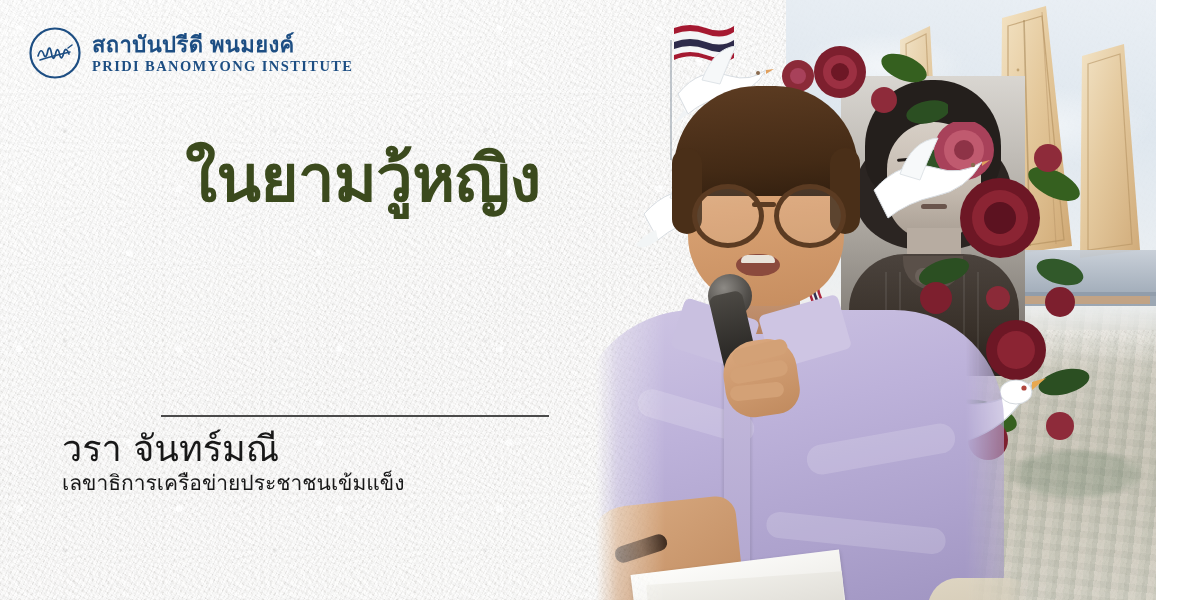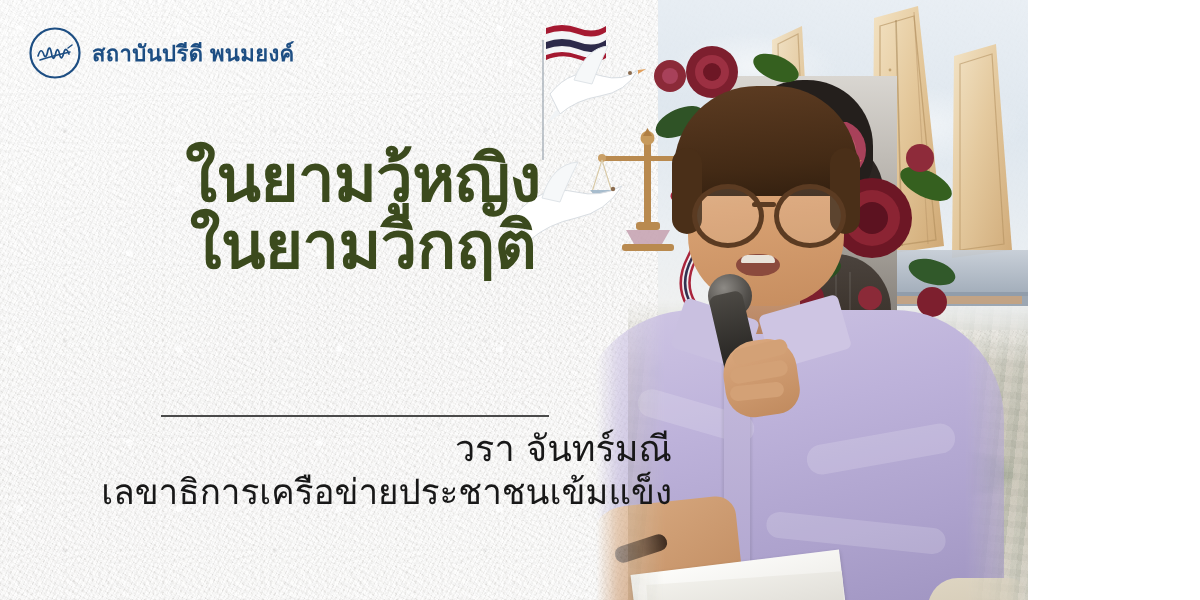--- a/index.html
+++ b/index.html
@@ -3,21 +3,21 @@
 <meta charset="utf-8">
 <title>Pridi Banomyong Institute Banner</title>
 <style>
   html,body{margin:0;padding:0;}
   body{
     width:1200px;height:600px;overflow:hidden;
     font-family:"Liberation Sans","DejaVu Sans",sans-serif;
     background:#ffffff;
   }
   .banner{
-    position:relative;width:1028px;height:600px;overflow:hidden;
+    position:relative;width:1156px;height:600px;overflow:hidden;
     background:#84cc16;
   }
   
   .paper-bg{
     position:absolute;inset:0;
     background-color:#f4f3f1;
     background-image:
       radial-gradient(circle at 12% 18%, rgba(255,255,255,.95) 0 3px, rgba(0,0,0,0) 4px),
       radial-gradient(circle at 31% 62%, rgba(0,0,0,.035) 0 2px, rgba(0,0,0,0) 3px),
       radial-gradient(circle at 68% 33%, rgba(255,255,255,.9) 0 3px, rgba(0,0,0,0) 4px),
@@ -65,29 +65,29 @@
     letter-spacing:-.5px;white-space:nowrap;
   }
   .hl-line2{font-size:65px;margin-top:6px;margin-left:66px;}
   .hl-line3{font-size:65px;margin-top:1px;margin-left:66px;}
 
   
   .divider{
     position:absolute;left:161px;top:415px;width:388px;height:2px;
     background:#4a4a4a;
   }
-  .speaker{position:absolute;left:0;top:428px;width:660px;text-align:right;margin-left:12px;}
+  .speaker{position:absolute;left:0;top:428px;width:660px;text-align:left;}
   .speaker-name{
     font-family:"DejaVu Sans","Liberation Sans",sans-serif;
     font-size:36px;font-weight:400;color:#181818;line-height:1.16;
     white-space:nowrap;margin-left:62px;
   }
   .speaker-role{
-    font-family:Liberation Serif, serif;
-    font-size:35px;font-weight:400;color:#181818;line-height:1.2;
+    font-family:Liberation Mono, monospace;
+    font-size:21px;font-weight:400;color:#181818;line-height:1.2;
     white-space:nowrap;margin-top:2px;margin-left:62px;
   }
 
   
   .collage{position:absolute;right:0;top:0;width:520px;height:600px;overflow:hidden;}
   .sky{
     position:absolute;left:150px;top:0;width:370px;height:330px;
     background:linear-gradient(185deg,#e8eef4 0%,#dde6ee 38%,#e9eef2 72%,#f1f1ef 100%);
     opacity:.92;
   }
@@ -393,26 +393,26 @@
 
   <div class="logo">
     <svg class="logo-mark" viewBox="0 0 54 54">
       <circle cx="27" cy="27" r="24.5" fill="none" stroke="#1d4e83" stroke-width="2.2"></circle>
       <path d="M10 30 Q13 20 16 29 Q18 34 20 24 Q22 18 24 30 Q26 36 28 26 Q30 20 32 30 Q34 35 36 26 Q38 20 41 28" fill="none" stroke="#1d4e83" stroke-width="1.7" stroke-linecap="round"></path>
       <path d="M12 34 Q24 30 42 26" fill="none" stroke="#1d4e83" stroke-width="1.5" stroke-linecap="round"></path>
       <path d="M40 22 L44 19" fill="none" stroke="#1d4e83" stroke-width="1.5" stroke-linecap="round"></path>
     </svg>
     <div class="logo-text">
       <div class="logo-th">สถาบันปรีดี พนมยงค์</div>
+      <div class="logo-en">PRIDI BANOMYONG INSTITUTE</div>
     </div>
   </div>
 
   <div class="headline">
     <div class="hl-line2">ในยามวู้หญิง</div>
-    <div class="hl-line3">ในยามวิกฤติ</div>
   </div>
 
   <div class="divider"></div>
   <div class="speaker">
     <div class="speaker-name">วรา จันทร์มณี</div>
     <div class="speaker-role">เลขาธิการเครือข่ายประชาชนเข้มแข็ง</div>
   </div>
 
 </div>
 

